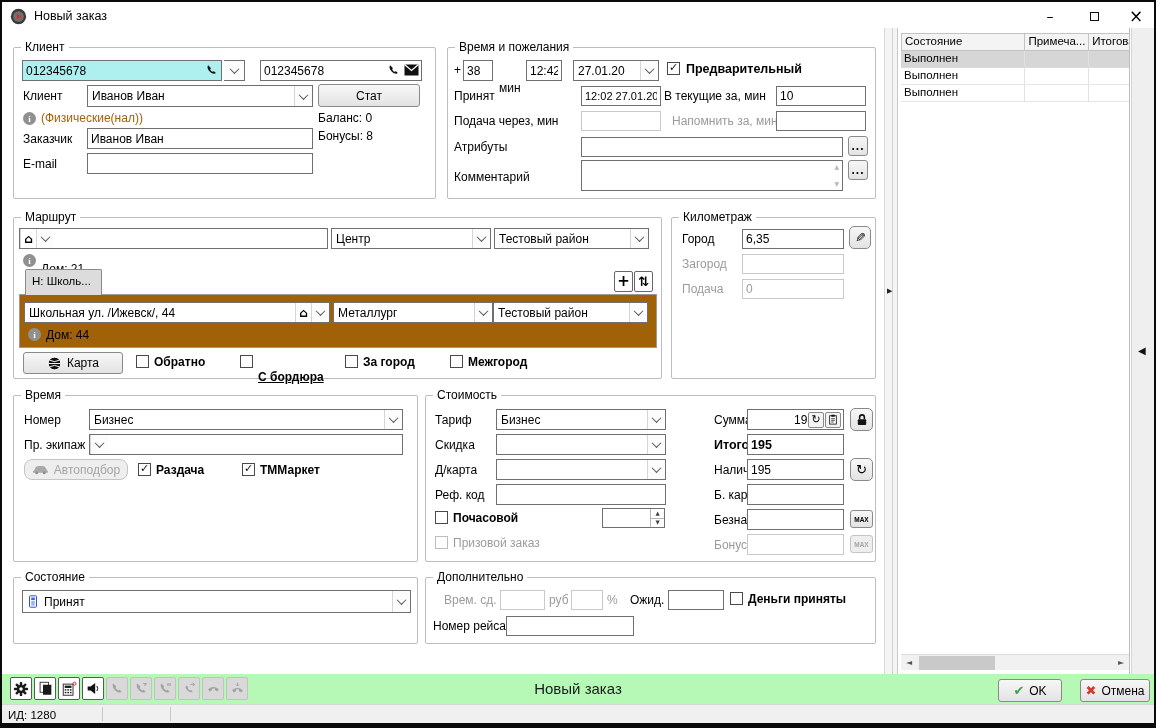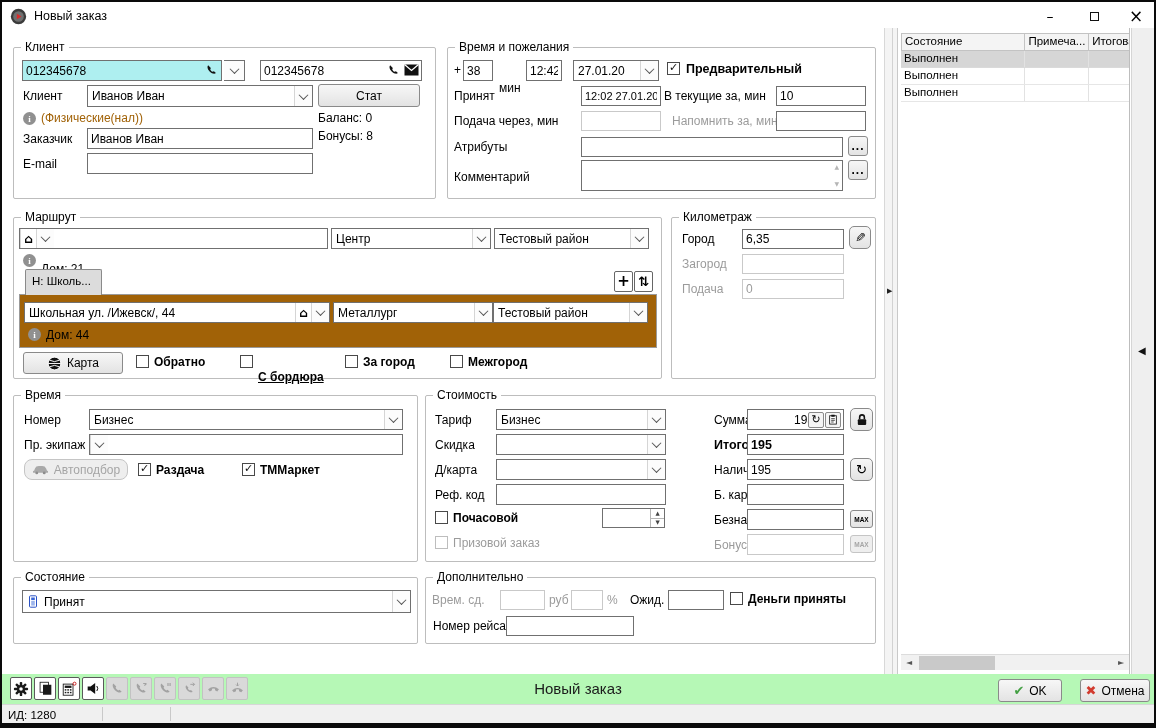--- a/index.html
+++ b/index.html
@@ -354,21 +354,21 @@
         <span>Принят</span>
       </span>
       <span class="dd">
           <span class="chev"></span>
         </span>
     </span>
   </div>
 
   <div class="grp" style="left:425px;top:577px;width:451px;height:67px;">
     <span class="cap">Дополнительно</span>
-    <span class="a lb dim" style="left:6px;top:15px;text-align:center;">Врем. сд.</span>
+    <span class="a lb dim" style="left:18px;top:15px;text-align:center;">Врем. сд.</span>
     <input class="a tf dis" style="left: 74px; top: 12px; width: 45px; height: 20px;">
     <span class="a lb dim" style="left:123px;top:15px;">руб</span>
     <input class="a tf dis" style="left: 145px; top: 12px; width: 32px; height: 20px;">
     <span class="a lb dim" style="left:181px;top:15px;">%</span>
     <span class="a lb" style="left:204px;top:15px;">Ожид.</span>
     <input class="a tf" style="left: 242px; top: 12px; width: 56px; height: 20px;">
     <span class="a cb" style="left:304px;top:14px;"></span>
     <span class="a lb bold" style="left:322px;top:14px;">Деньги приняты</span>
     <span class="a lb" style="left:7px;top:41px;">Номер рейса</span>
     <input class="a tf" style="left: 80px; top: 38px; width: 128px; height: 20px;">

